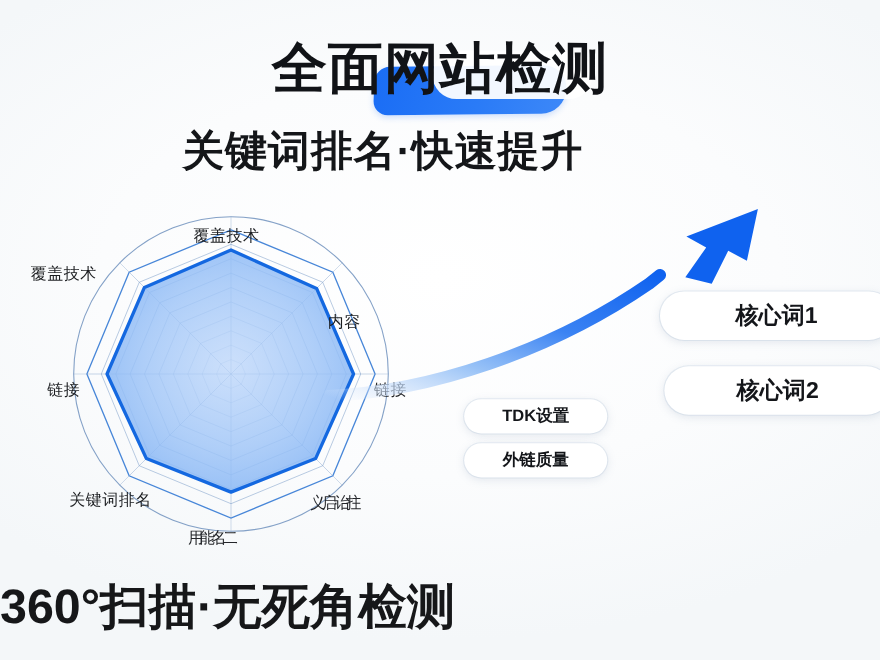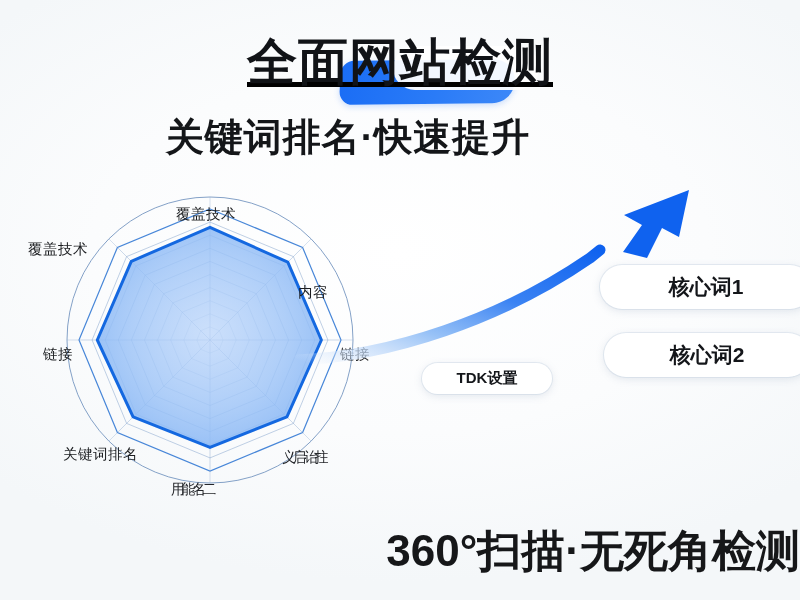--- a/index.html
+++ b/index.html
@@ -12,21 +12,21 @@
     position:relative;width:800px;height:600px;
     background:
       radial-gradient(ellipse 70% 55% at 50% 42%, #ffffff 0%, #fbfcfd 55%, #f4f7f9 100%);
     overflow:hidden;
   }
   
   .title-wrap{
     position:absolute;left:0;top:34px;width:800px;
     text-align:center;
   }
-  .title-inner{position:relative;display:inline-block;text-decoration:underline;}
+  .title-inner{position:relative;display:inline-block;}
   .title-hl{
     position:absolute;
     left:93px;top:26px;width:175px;height:44px;
     background:linear-gradient(100deg,#1a6df5 0%,#2a7bf7 55%,#3d88f8 100%);
     border-radius:16px 26px 26px 16px;
     transform:skewX(-3deg) rotate(-0.6deg);
     z-index:0;
     box-shadow:0 2px 6px rgba(30,110,240,.22);
   }
   .title-hl2{
@@ -41,21 +41,21 @@
     font-size:50px;font-weight:bold;color:#111317;
     letter-spacing:1px;line-height:1.15;
     white-space:nowrap;
   }
   .subtitle{
     position:absolute;left:0;top:112px;width:696px;text-align:center;
     font-size:38px;font-weight:bold;color:#141619;letter-spacing:1px;
     white-space:nowrap;
   }
   .footline{
-    position:absolute;left:0;top:522px;width:800px;text-align:right;
+    position:absolute;left:0;top:522px;width:800px;text-align:left;
     font-size:44px;font-weight:bold;color:#161719;letter-spacing:0px;
     white-space:nowrap;
   }
   
   #radar-area{position:absolute;left:0;top:180px;width:420px;height:340px;}
   #radar-svg{display:block;}
   .radar-label{
     position:absolute;
     font-size:14.5px;color:#1b1d20;font-weight:500;
     white-space:nowrap;letter-spacing:.5px;
@@ -161,19 +161,20 @@
         <stop offset="34%" stop-color="#8ebcf6" stop-opacity=".92"></stop>
         <stop offset="62%" stop-color="#3b83f3"></stop>
         <stop offset="100%" stop-color="#0f62ef"></stop>
       </linearGradient>
     </defs>
     <path d="M 8 180 C 100 176 210 140 300 78 L 310 70" fill="none" stroke="url(#agrad)" stroke-width="11" stroke-linecap="round"></path>
     <path d="M 399 10 L 334 35 L 352 45 L 333 72 L 357 78 L 372 48 L 389 57 Z" fill="#0f62ef"></path>
   </svg>
 
   <div class="pill pill-sm" id="pill-tdk">TDK设置</div>
+  <div class="pill pill-sm" id="pill-link">外链质量</div>
 
   <div class="pill pill-lg" id="pill-kw1">核心词1</div>
   <div class="pill pill-lg" id="pill-kw2">核心词2</div>
 
   <div class="footline">360°扫描·无死角检测</div>
 
 </div>
 
 </body></html>

